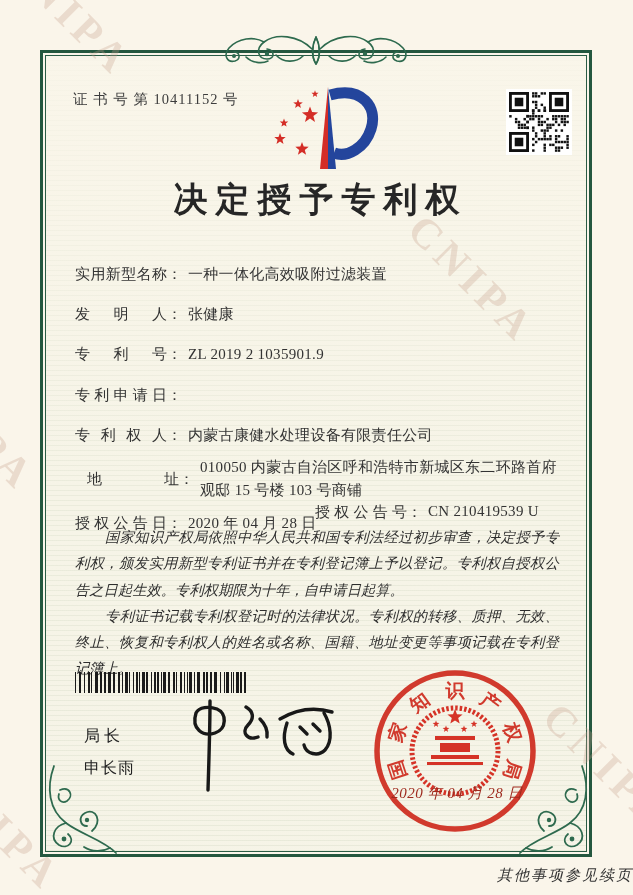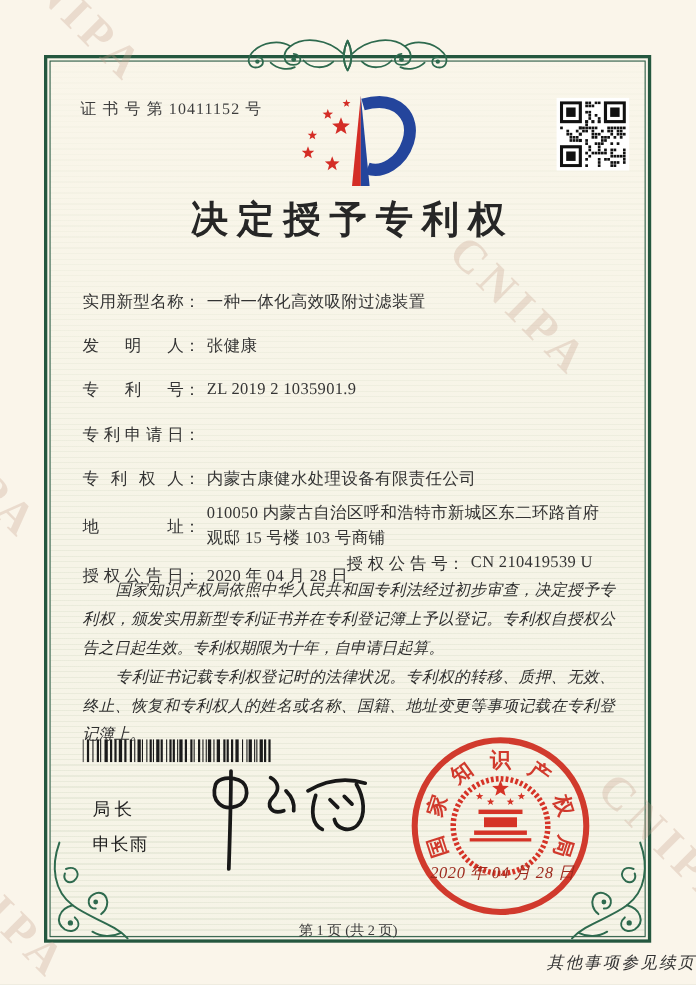--- a/index.html
+++ b/index.html
@@ -50,21 +50,21 @@
   }
   .title{
     position:absolute; z-index:3; left:0; top:177px; width:100%;
     text-align:center; font-size:34px; font-weight:bold; color:#262626;
     letter-spacing:8px; text-indent:8px;
   }
   
   .fields{ position:absolute; z-index:3; left:75px; top:254px; width:484px;
            font-size:15px; color:#333; }
   .frow{ position:relative; display:flex; align-items:center; height:40.4px; }
-  .frow.addr{ height:47px; }
+  .frow.addr{ height:47px;margin-left:12px; }
   .lbl{ display:inline-block; width:92px; text-align:justify; text-align-last:justify; flex:0 0 92px; }
   .colon{ flex:0 0 auto; }
   .val{ margin-left:6px; letter-spacing:0.3px; }
   .addr .val{ display:inline-block; width:382px; line-height:23px; }
   .pair2{ position:absolute; left:240px; top:0; display:flex; }
   
   .paras{ position:absolute; z-index:3; left:75px; top:524px; width:484px; }
   .paras p{
     font-size:14.3px; font-style:italic; color:#2e2e2e;
     line-height:26.3px; text-indent:2.1em; text-align:justify;
@@ -422,16 +422,15 @@
           <path d="M104.0,54.4L104.9,56.8L107.4,56.9L105.4,58.5L106.1,60.9L104.0,59.5L101.9,60.9L102.6,58.5L100.6,56.9L103.1,56.8Z"></path>
         </g>
       <rect x="65" y="70" width="40" height="4"></rect>
       <rect x="70" y="77" width="30" height="9"></rect>
       <rect x="61" y="89" width="48" height="4"></rect>
       <rect x="57" y="96" width="56" height="3"></rect>
     </g>
   </svg>
   <div class="seal-date">2020 年 04 月 28 日</div>
 
-  <div class="page-info">第 1 页 (共 2 页)</div>
   <div class="bottom-note">其他事项参见续页</div>
 
 </div>
 
 </body></html>

